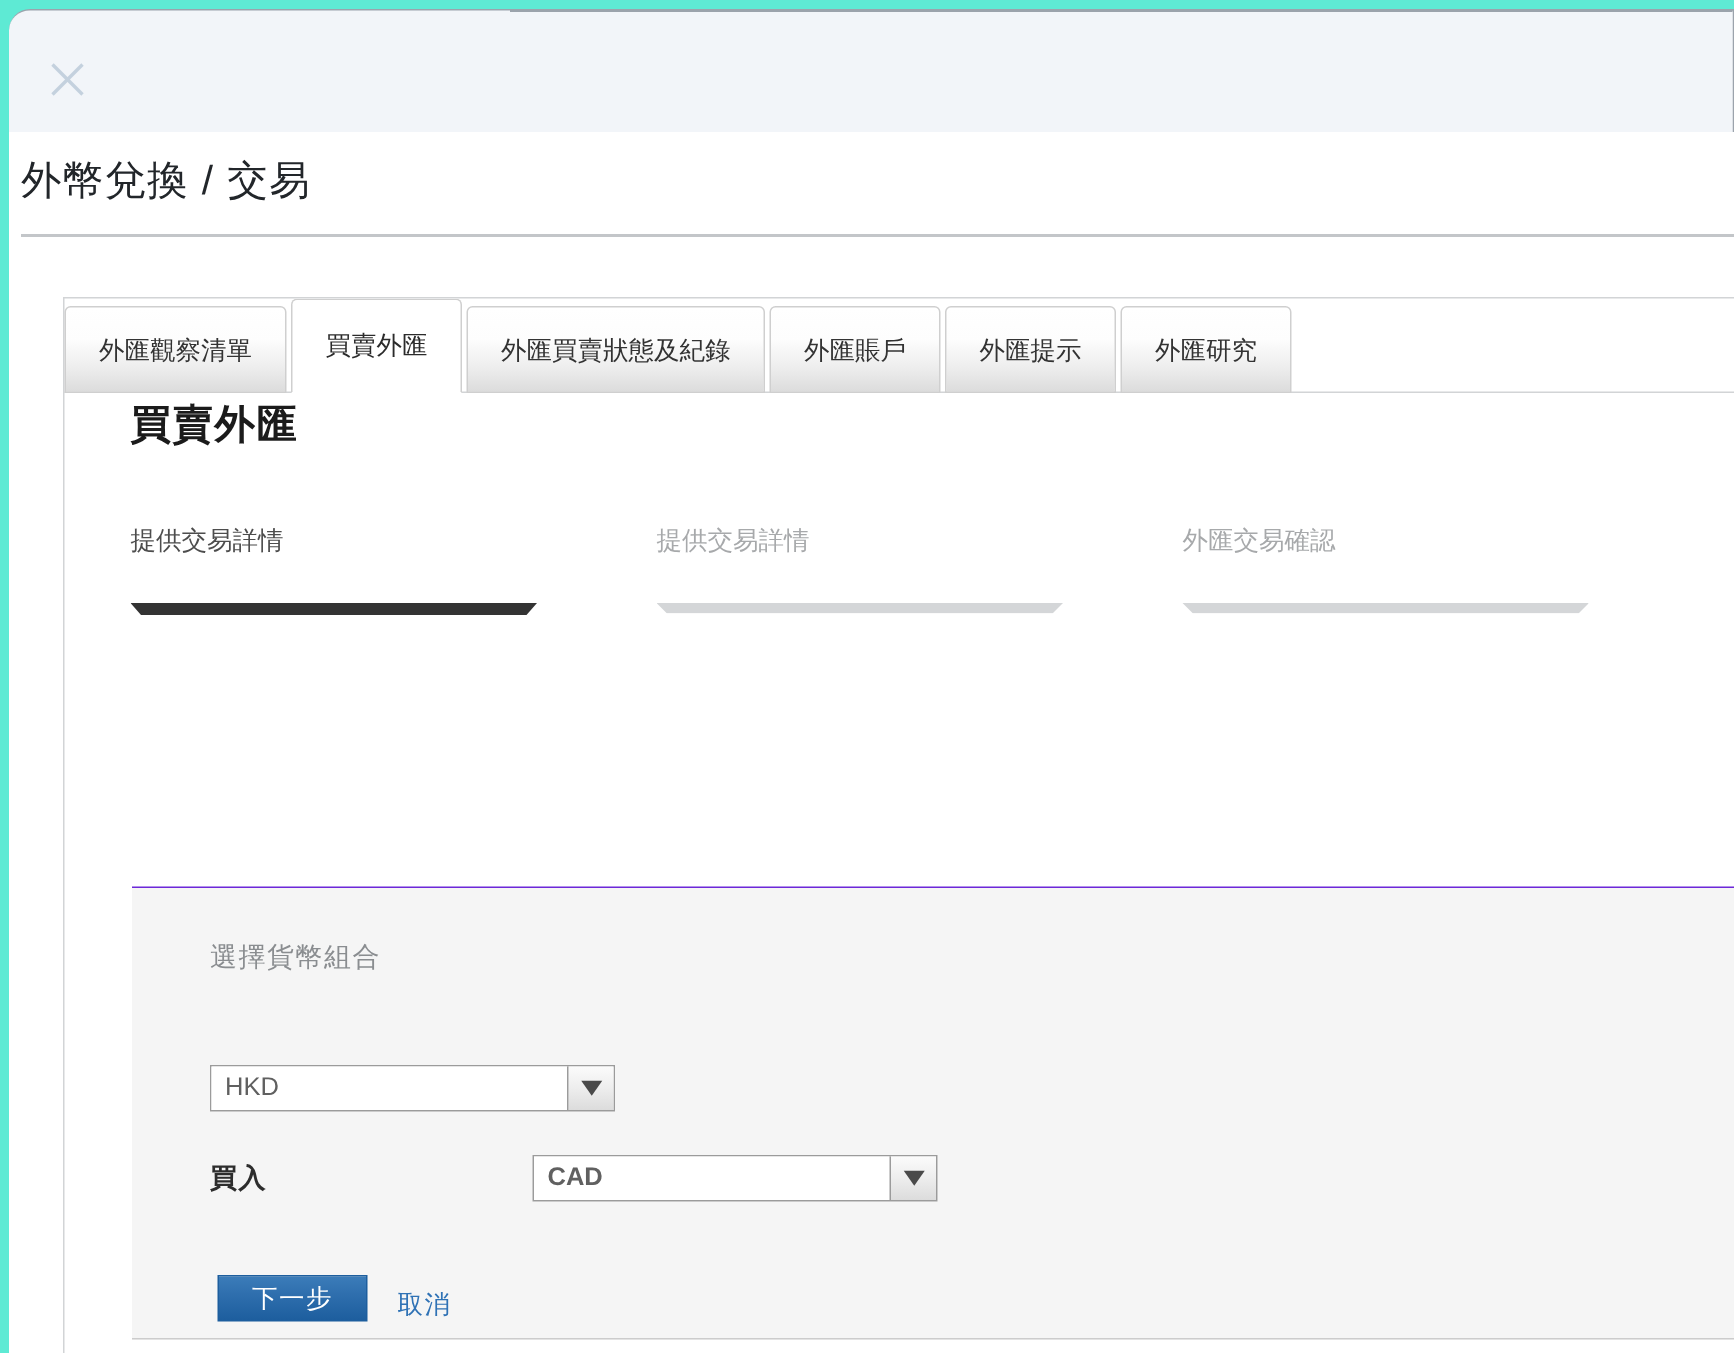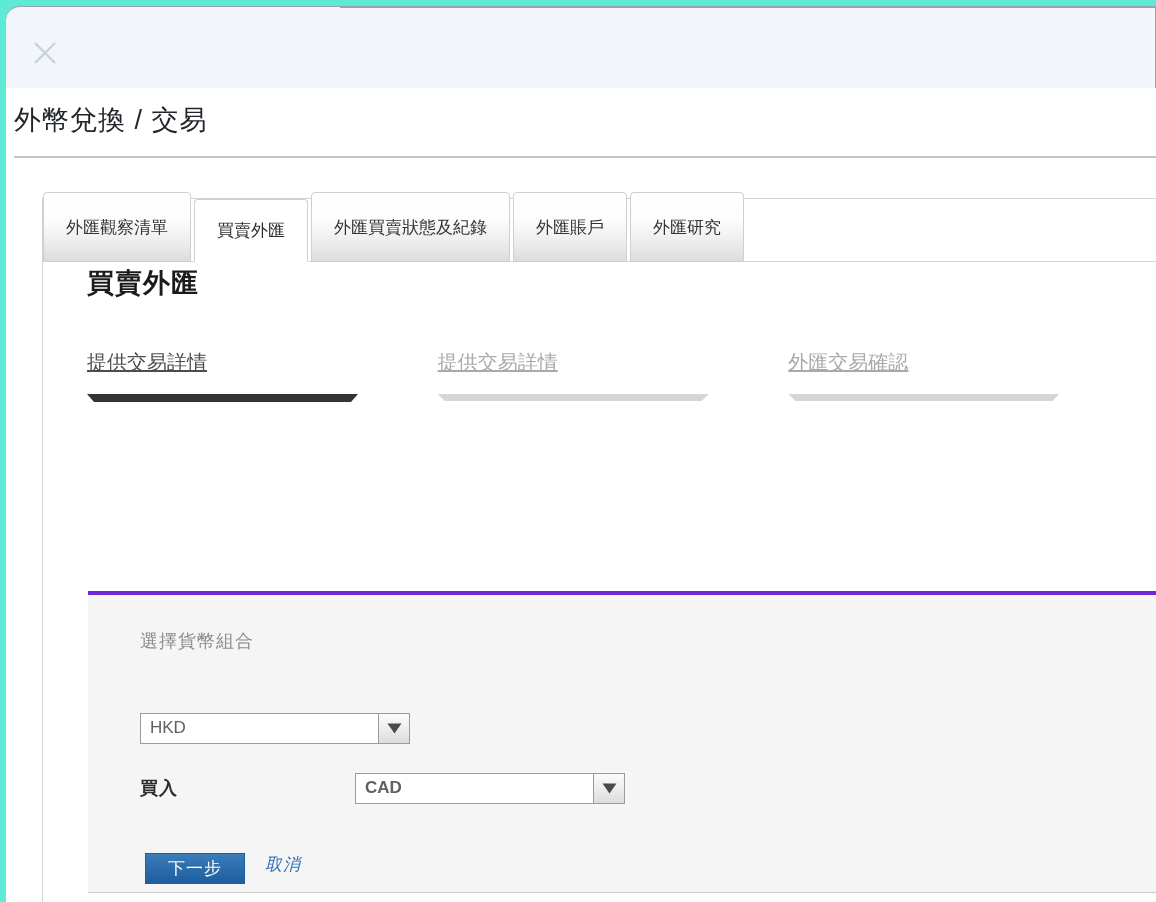--- a/index.html
+++ b/index.html
@@ -108,21 +108,21 @@
     position: absolute;
     left: 0;
     top: 62px;
     width: 1114px;
     height: 1px;
     background: #d2d4d6;
   }
 
   .tab {
     position: relative;
-    height: 70px;
+    height: 58px;
     margin-top: 5px;
     padding: 0 22px;
     display: flex;
     align-items: center;
     justify-content: center;
     font-size: 17px;
     color: #333333;
     white-space: nowrap;
     background: linear-gradient(to bottom, #ffffff 0%, #fdfdfd 38%, #ededed 72%, #dcdcdc 100%);
     border: 1px solid #cfcfcf;
@@ -160,25 +160,24 @@
     top: 150px;
     width: 1052px;
     display: flex;
   }
   .step {
     width: 392px;
     margin-right: 0;
   }
   .step:nth-child(2) { margin-left: 0; }
   .step-label {
-    font-size: 20px;
+    font-size: 17px;
     color: #a7a9ab;
-    padding-bottom: 18px;
-    white-space: nowrap;
-    text-decoration: underline;
+    padding-bottom: 30px;
+    white-space: nowrap;
   }
   .step.active .step-label { color: #4d4d4d; }
 
   .step-bar {
     width: 271px;
     height: 7px;
     background: #d4d6d8;
     position: relative;
     clip-path: polygon(0 0, 100% 0, calc(100% - 7px) 100%, 7px 100%);
   }
@@ -188,21 +187,21 @@
   }
 
   
   #form-card {
     position: absolute;
     left: 45px;
     top: 392px;
     width: 1069px;
     height: 302px;
     background: #f5f5f5;
-    border-top: 4px solid #6d28d9;
+    border-top: 1px solid #6d28d9;
     border-bottom: 1px solid #cccccc;
   }
 
   #form-card-title {
     position: absolute;
     left: 52px;
     top: 34px;
     font-size: 18px;
     color: #8a8d90;
     letter-spacing: 1px;
@@ -256,42 +255,41 @@
     justify-content: center;
   }
   .select-arrow svg { display: block; }
 
   
   #actions {
     position: absolute;
     left: 57px;
     top: 258px;
     display: flex;
-    align-items: flex-start;
+    align-items: flex-end;
   }
   #next-button {
     width: 100px;
     height: 31px;
     display: flex;
     align-items: center;
     justify-content: center;
     font-size: 17px;
     color: #ffffff;
     letter-spacing: 1px;
     background: linear-gradient(to bottom, #3b7cb9 0%, #2f6fae 40%, #1d5e9e 100%);
     border: 1px solid #1d5e9e;
     cursor: pointer;
   }
   #cancel-link {
     margin-left: 20px;
     font-size: 17px;
     color: #2f72b5;
     letter-spacing: 1px;
     cursor: pointer;
-    font-style: italic;
   }
 </style>
 </head>
 <body>
 
 <div id="app-frame">
 
   <div id="header-bar">
     <div id="close-icon">
       <svg width="26" height="26" viewBox="0 0 26 26" aria-hidden="true">
@@ -313,20 +311,23 @@
           <span>外匯觀察清單</span>
         </div>
         <div class="tab active">
           <span>買賣外匯</span>
         </div>
         <div class="tab">
           <span>外匯買賣狀態及紀錄</span>
         </div>
         <div class="tab">
           <span>外匯賬戶</span>
+        </div>
+        <div class="tab">
+          <span>外匯提示</span>
         </div>
         <div class="tab">
           <span>外匯研究</span>
         </div>
       </div>
       <div id="tab-bar-underline"></div>
 
       <div id="section-heading">買賣外匯</div>
 
       <div id="stepper">

